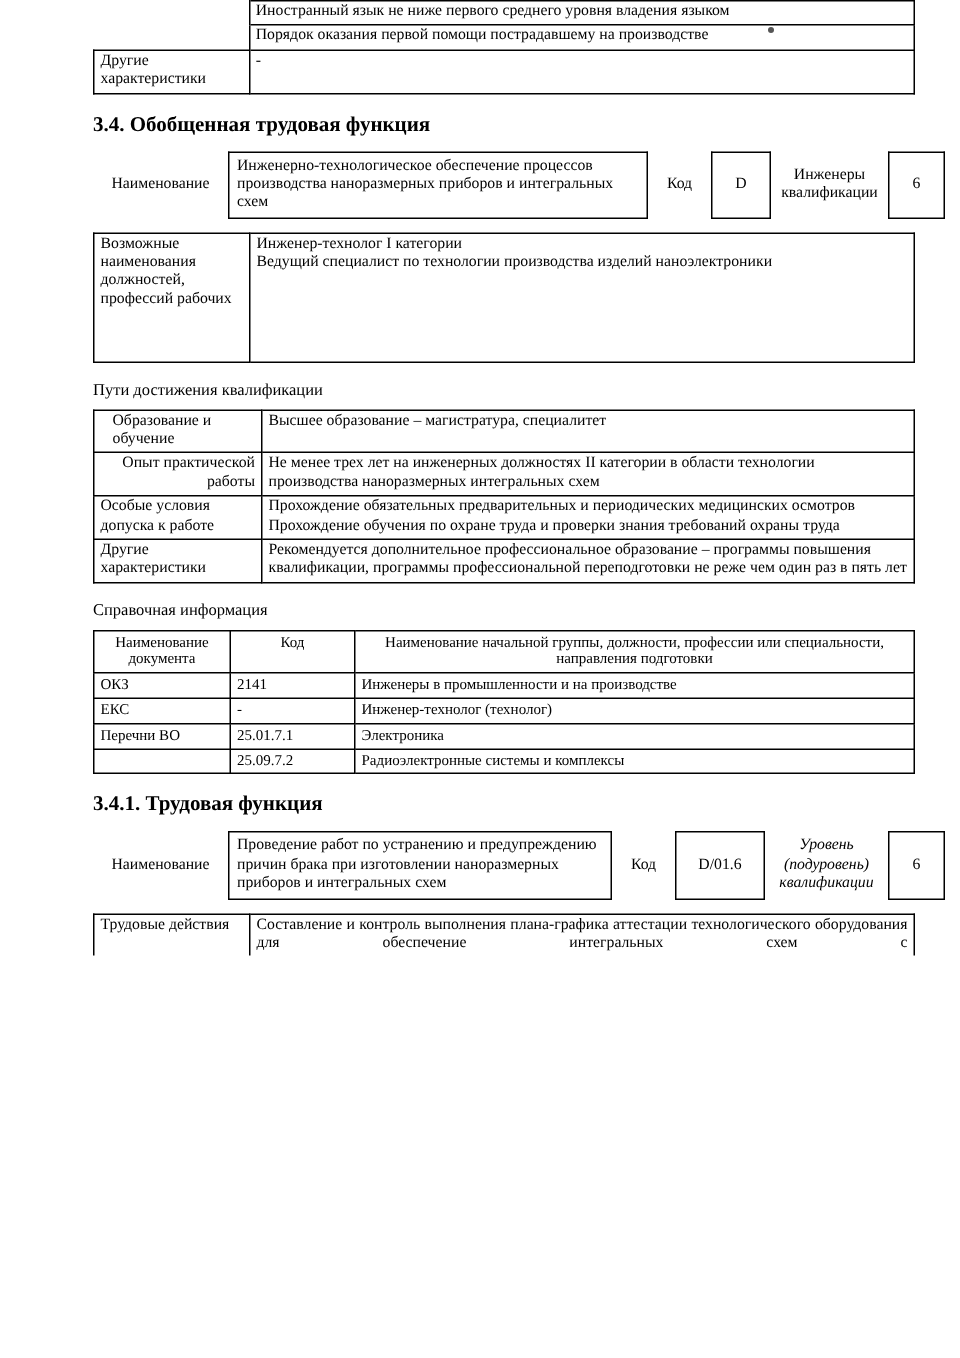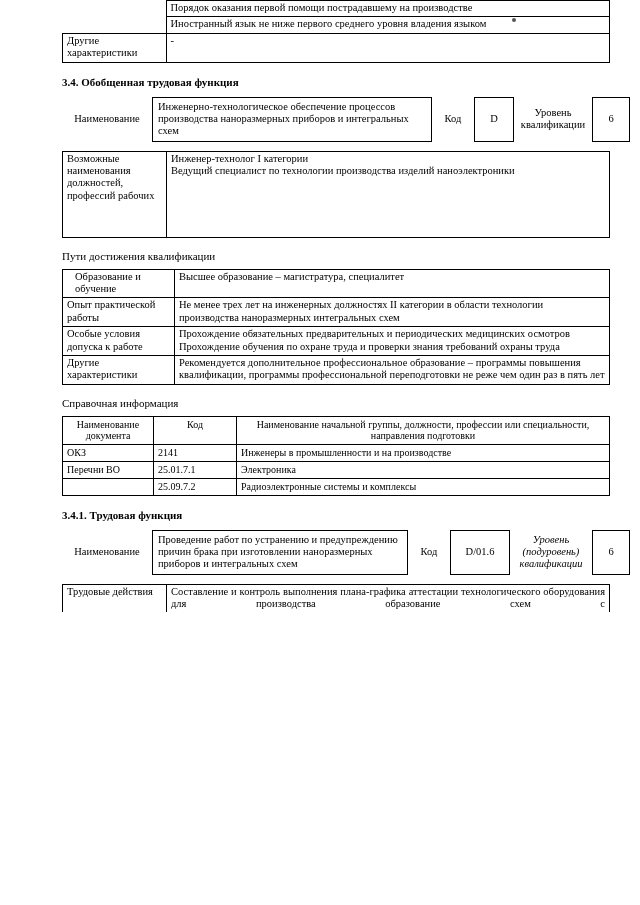--- a/index.html
+++ b/index.html
@@ -40,21 +40,21 @@
   td {
     border: 1px solid #000;
     vertical-align: top;
     font-size: 10.5px;
     line-height: 1.18;
     padding: 1px 4px 2px 4px;
   }
   .center { text-align: center; }
   .just { text-align: justify; }
   h3.heading {
-    font-size: 11px;
+    font-size: 14px;
     font-weight: bold;
     margin: 13px 0 9px 0;
     font-family: "Liberation Serif", serif;
   }
   p.para {
     font-size: 11px;
     margin: 12px 0 7px 0;
   }
   .spacer-sm { height: 9px; }
   .fn-table td { padding: 3px 5px; }
@@ -78,43 +78,43 @@
 
   <div class="dot"></div>
 
 
   <div class="content">
 
     <table>
       <tbody>
           <tr>
         <td style="width:95px; border-top:none; border-left:none; border-bottom:none;"></td>
+        <td>Иностранный язык не ниже первого среднего уровня владения языком</td>
+      </tr>
+      <tr>
+        <td style="width:95px; border-top:none; border-left:none; border-bottom:none;"></td>
         <td>Порядок оказания первой помощи пострадавшему на производстве</td>
-      </tr>
-      <tr>
-        <td style="width:95px; border-top:none; border-left:none; border-bottom:none;"></td>
-        <td>Иностранный язык не ниже первого среднего уровня владения языком</td>
       </tr>
       <tr>
         <td style="width:95px;">Другие характеристики</td>
         <td>-</td>
       </tr>
     </tbody>
       </table>
 
     <h3 class="heading">3.4. Обобщенная трудовая функция</h3>
 
     <table class="fn-table">
       <tbody>
           <tr>
         <td class="vcenter center" style="width:80px; border:none;">Наименование</td>
         <td class="vcenter" style="width:268px;">Инженерно-технологическое обеспечение процессов производства наноразмерных приборов и интегральных схем</td>
         <td class="vcenter center" style="width:32px; border:none;">Код</td>
         <td class="vcenter center" style="width:28px;">D</td>
-        <td class="vcenter center" style="width:68px; border:none;">Уровень квалификации</td>
+        <td class="vcenter center" style="width:68px; border:none;">Инженеры квалификации</td>
         <td class="vcenter center" style="width:26px;">6</td>
       </tr>
     </tbody>
       </table>
 
     <div class="spacer-sm"></div>
 
     <table>
       <tbody>
           <tr>
@@ -129,21 +129,21 @@
 
     <p class="para">Пути достижения квалификации</p>
 
     <table>
       <tbody>
           <tr>
         <td style="width:95px;padding-left:12px;">Образование и обучение</td>
         <td>Высшее образование – магистратура, специалитет</td>
       </tr>
       <tr>
-        <td style="width:95px;">Опыт практической работы</td>
+        <td style="width:95px;text-align:right;">Опыт практической работы</td>
         <td>Не менее трех лет на инженерных должностях II категории в области технологии производства наноразмерных интегральных схем</td>
       </tr>
       <tr>
         <td style="width:95px;">Особые условия допуска к работе</td>
         <td style="white-space: pre-line;">Прохождение обязательных предварительных и периодических медицинских осмотров
 Прохождение обучения по охране труда и проверки знания требований охраны труда</td>
       </tr>
       <tr>
         <td style="width:95px;">Другие характеристики</td>
         <td>Рекомендуется дополнительное профессиональное образование – программы повышения квалификации, программы профессиональной переподготовки не реже чем один раз в пять лет</td>
@@ -157,20 +157,25 @@
       <tbody>
           <tr>
         <td class="center" style="width:82px;">Наименование документа</td>
         <td class="center" style="width:74px;">Код</td>
         <td class="center">Наименование начальной группы, должности, профессии или специальности, направления подготовки</td>
       </tr>
       <tr>
         <td>ОКЗ</td>
         <td>2141</td>
         <td>Инженеры в промышленности и на производстве</td>
+      </tr>
+      <tr>
+        <td>ЕКС</td>
+        <td>-</td>
+        <td>Инженер-технолог (технолог)</td>
       </tr>
       <tr>
         <td>Перечни ВО</td>
         <td>25.01.7.1</td>
         <td>Электроника</td>
       </tr>
       <tr>
         <td></td>
         <td>25.09.7.2</td>
         <td>Радиоэлектронные системы и комплексы</td>
@@ -192,19 +197,19 @@
       </tr>
     </tbody>
       </table>
 
     <div class="spacer-sm"></div>
 
     <table>
       <tbody>
           <tr>
         <td style="width:95px; border-bottom:none;">Трудовые действия</td>
-        <td class="just" style="border-bottom:none; text-align-last: justify;">Составление и контроль выполнения плана-графика аттестации технологического оборудования для производства образование схем с</td>
+        <td class="just" style="border-bottom:none; text-align-last: justify;">Составление и контроль выполнения плана-графика аттестации технологического оборудования для обеспечение интегральных схем с</td>
       </tr>
     </tbody>
       </table>
 
   </div>
 </div>
 
 </body></html>

